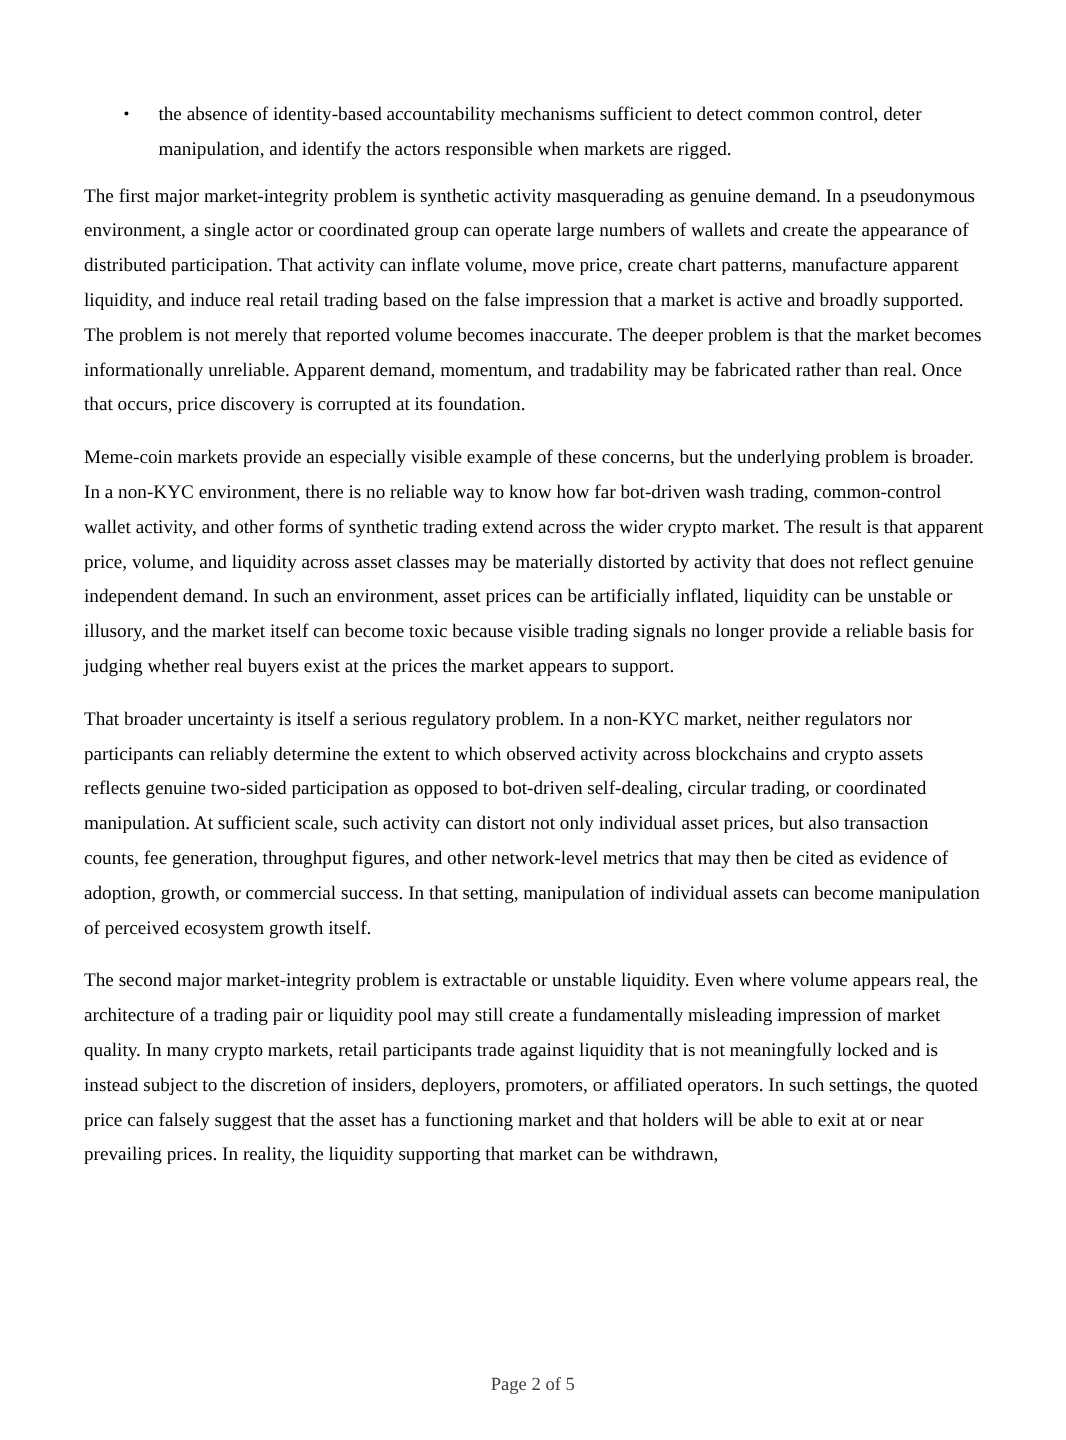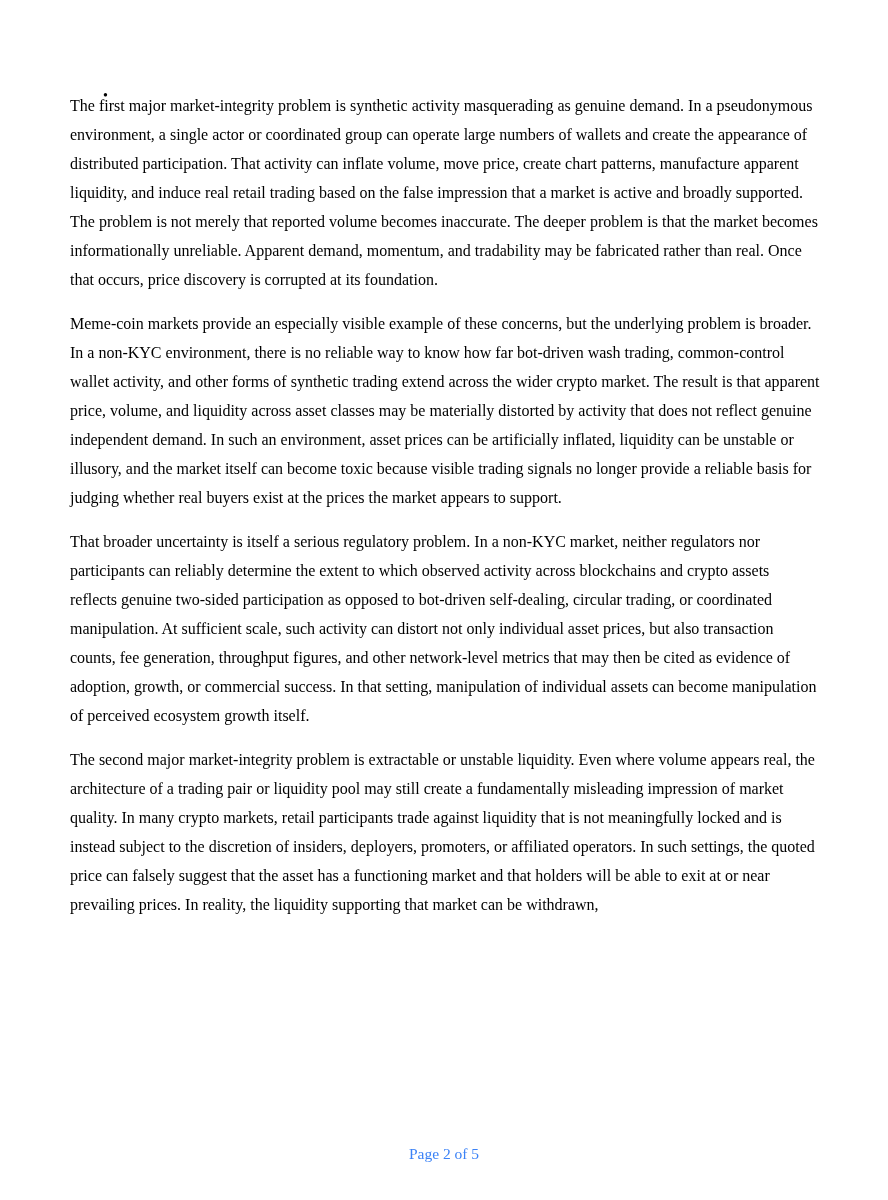--- a/index.html
+++ b/index.html
@@ -39,31 +39,32 @@
     margin-bottom: 15px;
   }
   .footer {
     position: absolute;
     left: 0;
     top: 1144px;
     width: 888px;
     text-align: center;
     font-size: 15.5px;
     line-height: 20px;
-    color: #3b82f6;
+    color: #404040;
   }
 </style>
 </head>
 <body>
 
 <div class="page">
   <div class="content">
 
     <div class="bullet-item">
       <span class="bullet-marker">•</span>
+      <span>the absence of identity-based accountability mechanisms sufficient to detect common control, deter manipulation, and identify the actors responsible when markets are rigged.</span>
     </div>
 
     <p class="para">The first major market-integrity problem is synthetic activity masquerading as genuine demand. In a pseudonymous environment, a single actor or coordinated group can operate large numbers of wallets and create the appearance of distributed participation. That activity can inflate volume, move price, create chart patterns, manufacture apparent liquidity, and induce real retail trading based on the false impression that a market is active and broadly supported. The problem is not merely that reported volume becomes inaccurate. The deeper problem is that the market becomes informationally unreliable. Apparent demand, momentum, and tradability may be fabricated rather than real. Once that occurs, price discovery is corrupted at its foundation.</p>
 
     <p class="para">Meme-coin markets provide an especially visible example of these concerns, but the underlying problem is broader. In a non-KYC environment, there is no reliable way to know how far bot-driven wash trading, common-control wallet activity, and other forms of synthetic trading extend across the wider crypto market. The result is that apparent price, volume, and liquidity across asset classes may be materially distorted by activity that does not reflect genuine independent demand. In such an environment, asset prices can be artificially inflated, liquidity can be unstable or illusory, and the market itself can become toxic because visible trading signals no longer provide a reliable basis for judging whether real buyers exist at the prices the market appears to support.</p>
 
     <p class="para">That broader uncertainty is itself a serious regulatory problem. In a non-KYC market, neither regulators nor participants can reliably determine the extent to which observed activity across blockchains and crypto assets reflects genuine two-sided participation as opposed to bot-driven self-dealing, circular trading, or coordinated manipulation. At sufficient scale, such activity can distort not only individual asset prices, but also transaction counts, fee generation, throughput figures, and other network-level metrics that may then be cited as evidence of adoption, growth, or commercial success. In that setting, manipulation of individual assets can become manipulation of perceived ecosystem growth itself.</p>
 
     <p class="para">The second major market-integrity problem is extractable or unstable liquidity. Even where volume appears real, the architecture of a trading pair or liquidity pool may still create a fundamentally misleading impression of market quality. In many crypto markets, retail participants trade against liquidity that is not meaningfully locked and is instead subject to the discretion of insiders, deployers, promoters, or affiliated operators. In such settings, the quoted price can falsely suggest that the asset has a functioning market and that holders will be able to exit at or near prevailing prices. In reality, the liquidity supporting that market can be withdrawn,</p>
 

